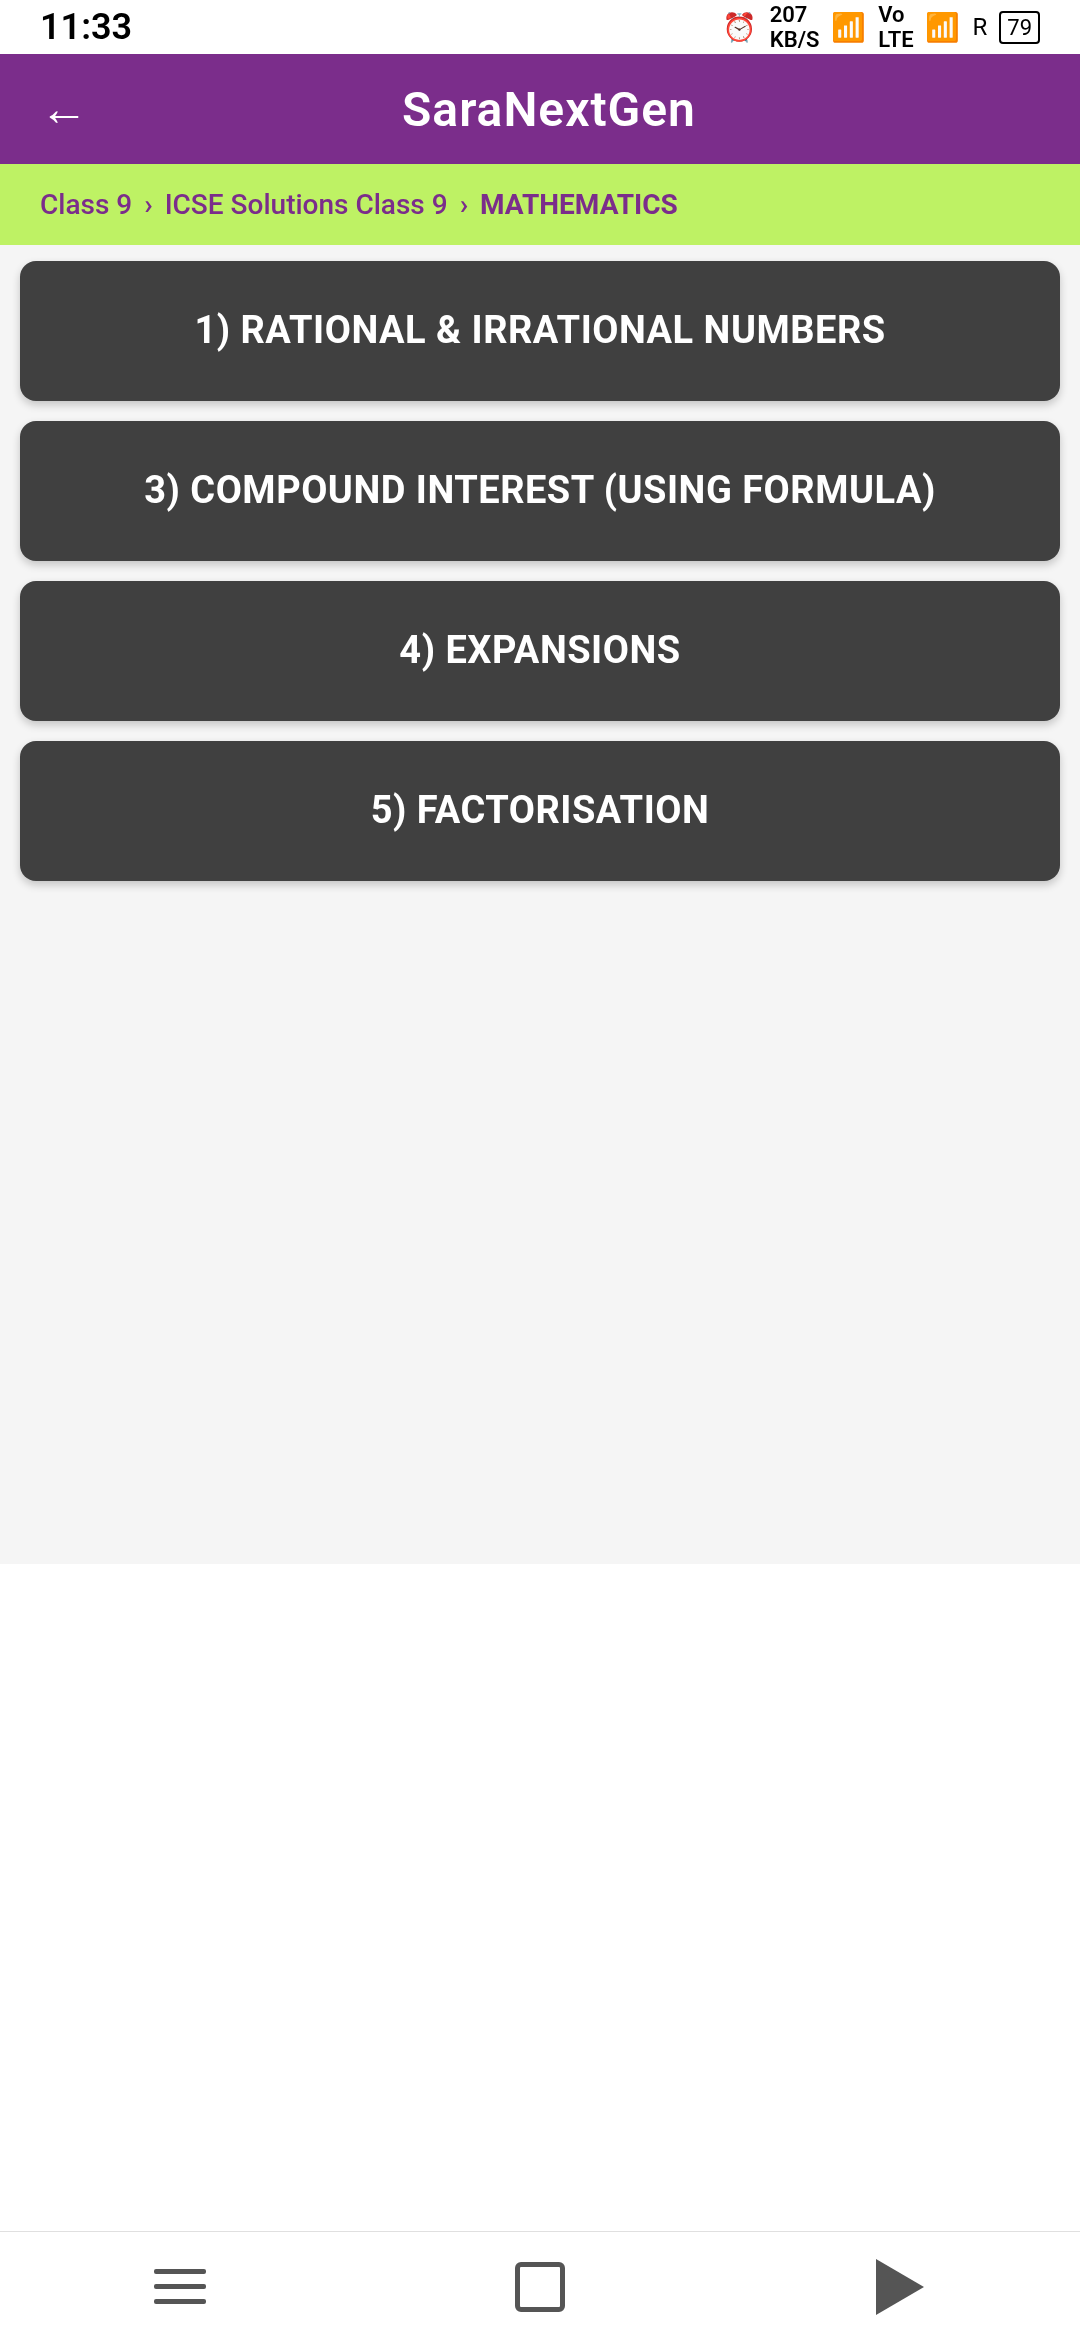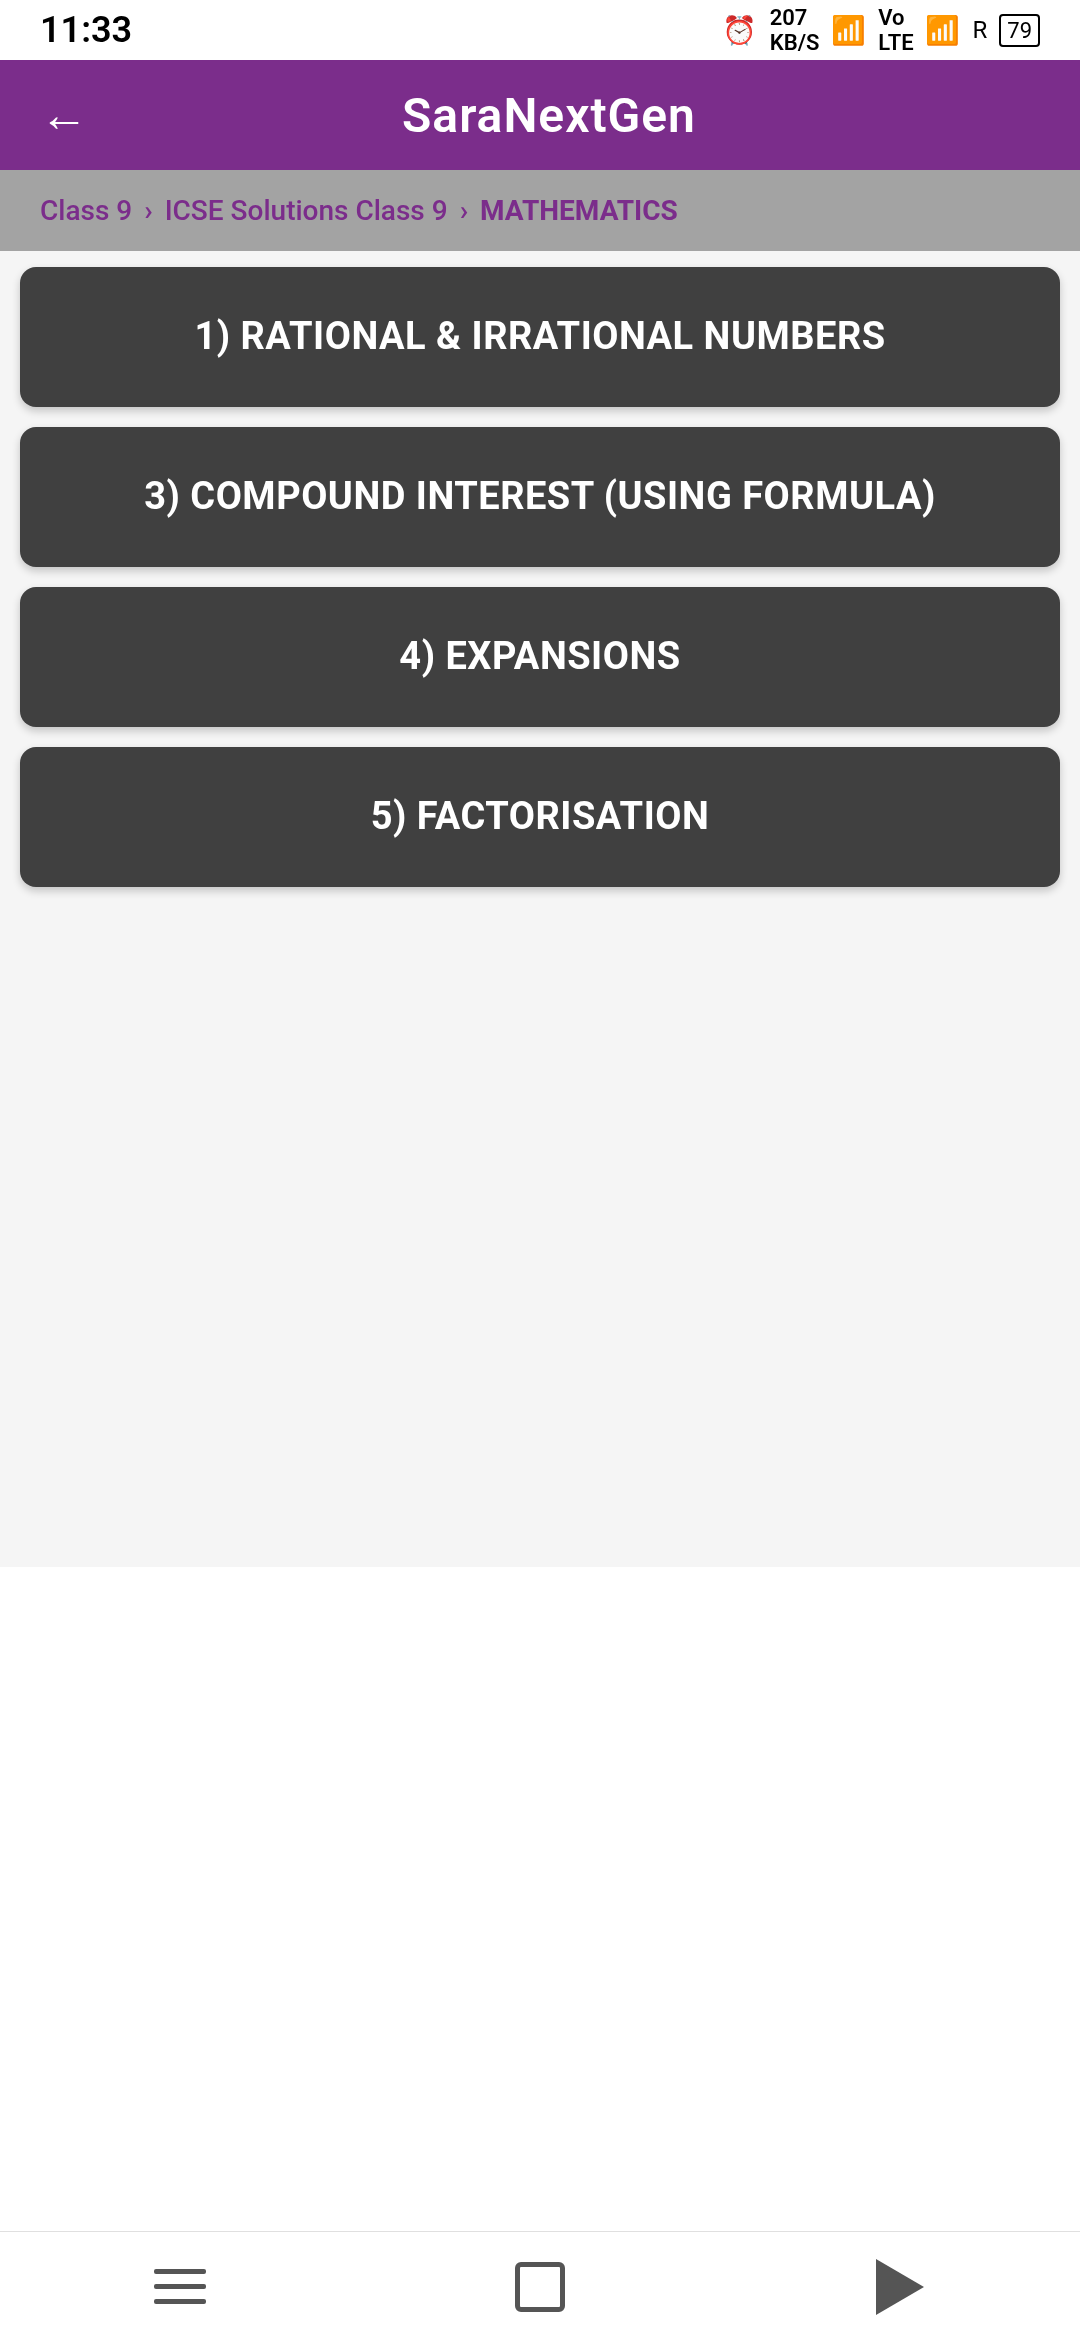--- a/index.html
+++ b/index.html
@@ -14,21 +14,21 @@
       min-height: 2341px;
       background: #ffffff;
       font-family: 'Roboto', Arial, sans-serif;
       display: flex;
       flex-direction: column;
     }
 
     
     .status-bar {
       background: #ffffff;
-      height: 60px;
+      height: 54px;
       display: flex;
       align-items: center;
       justify-content: space-between;
       padding: 0 40px;
     }
 
     .status-time {
       font-size: 36px;
       font-weight: 600;
       color: #000;
@@ -64,21 +64,21 @@
       text-align: center;
       color: #ffffff;
       font-size: 48px;
       font-weight: 600;
       letter-spacing: 1px;
       margin-right: 60px;
     }
 
     
     .breadcrumb {
-      background: #a3a3a3;
+      background: #bef264;
       padding: 24px 40px;
       display: flex;
       align-items: center;
       gap: 12px;
       flex-wrap: wrap;
     }
 
     .breadcrumb-item {
       color: #7b2d8b;
       font-size: 28px;

